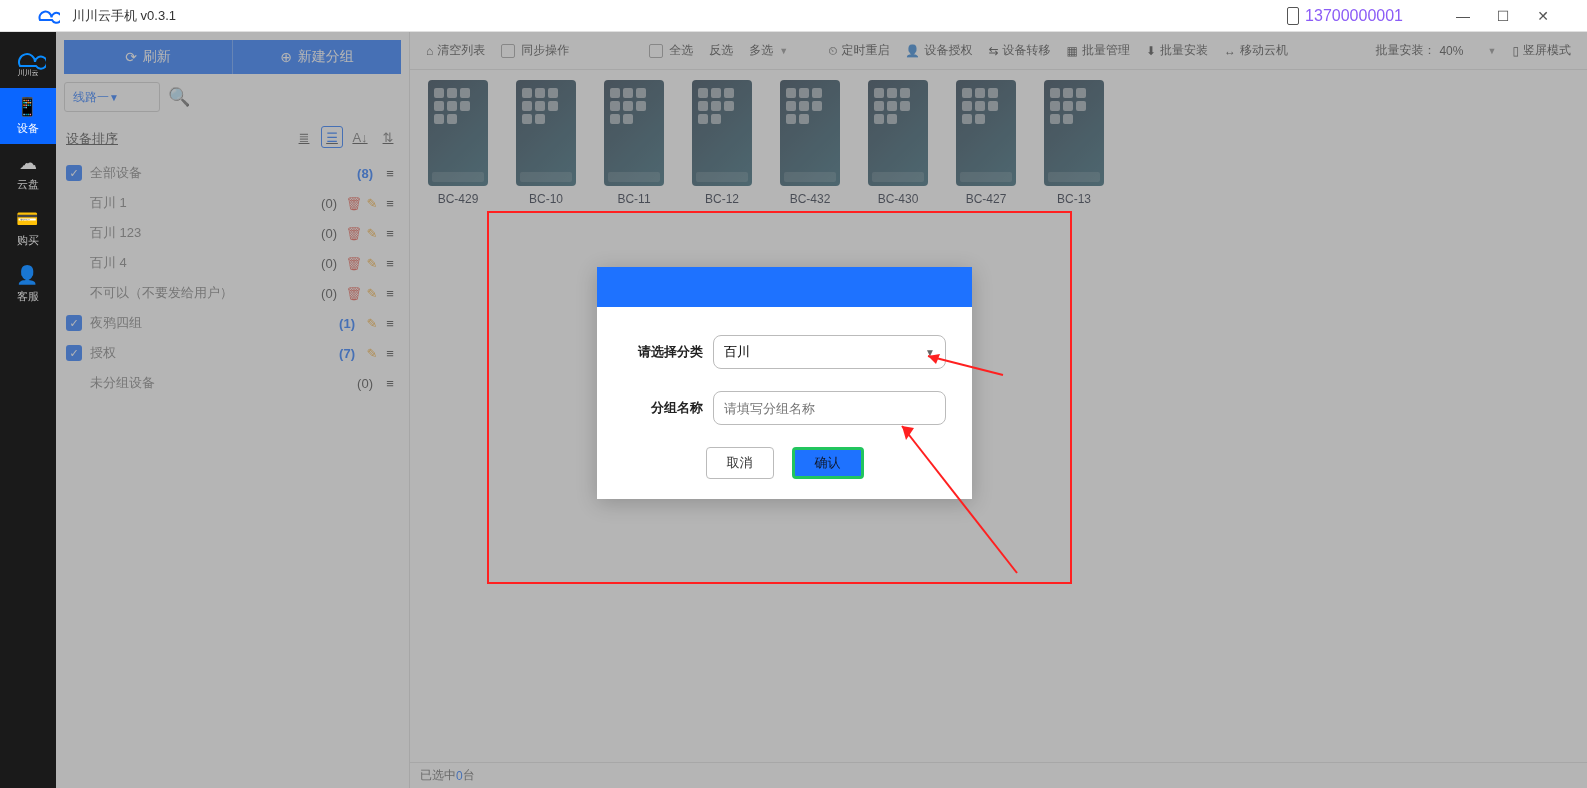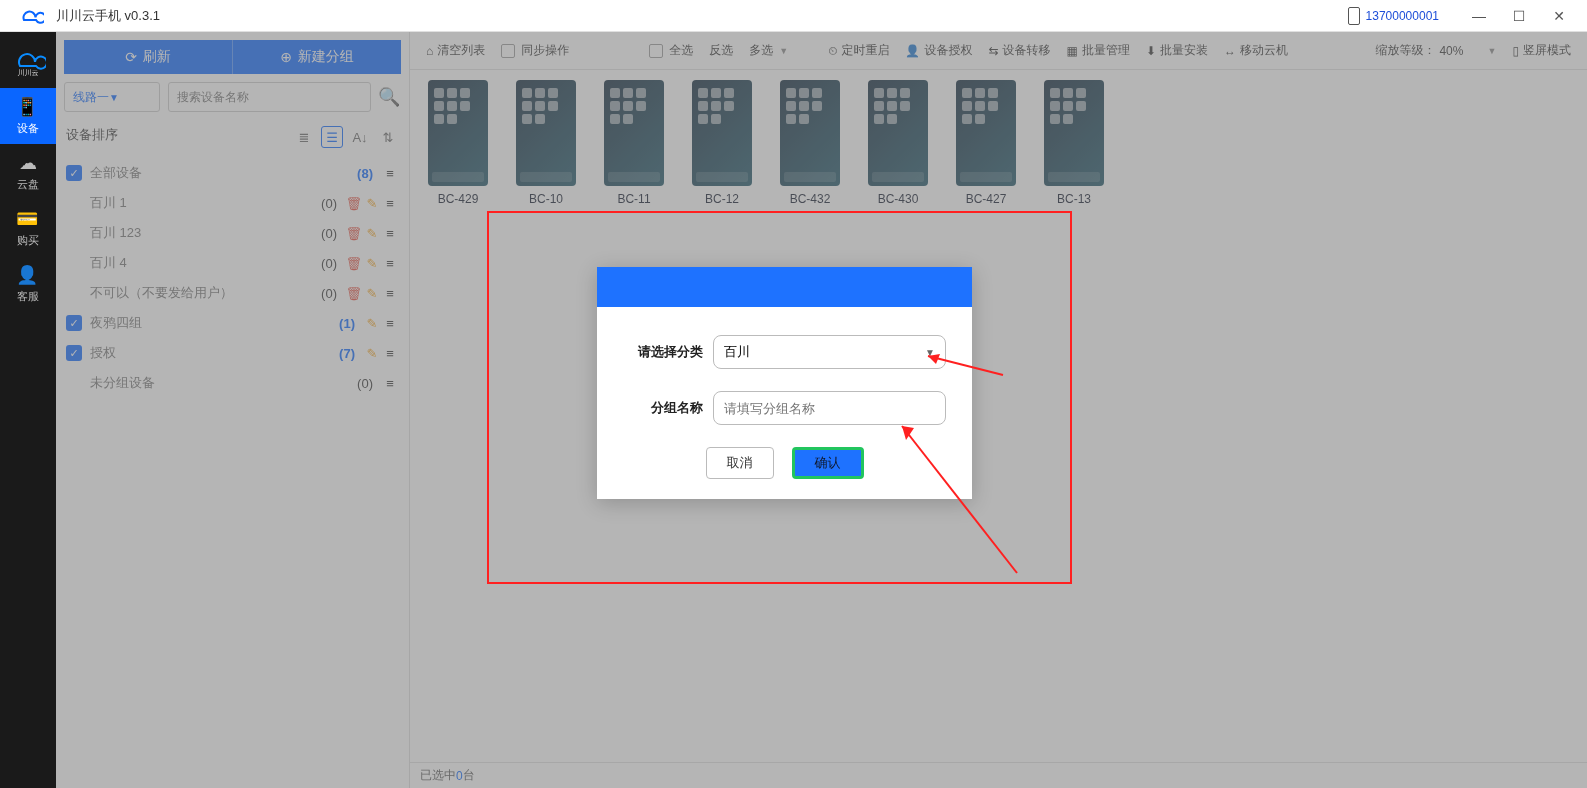--- a/index.html
+++ b/index.html
@@ -1,44 +1,44 @@
 <!DOCTYPE html>
 <html><head>
 <meta charset="utf-8">
 <style>
 * { box-sizing: border-box; margin: 0; padding: 0; font-family: "Microsoft YaHei", sans-serif; }
 html, body { width: 1587px; height: 788px; background: #f0f0f0; overflow: hidden; }
 
 
-.titlebar { height: 32px; background: #fff; display: flex; align-items: center; padding: 0 8px; border-bottom: 1px solid #e0e0e0; }
+.titlebar { height: 32px; background: #fff; display: flex; align-items: center; padding: 0 24px; border-bottom: 1px solid #e0e0e0; }
 .titlebar .logo { width: 44px; display: flex; justify-content: center; }
 .titlebar .title { font-size: 13px; color: #333; margin-left: 4px; }
 .titlebar .spacer { flex: 1; }
 .titlebar .phone-ico { width: 12px; height: 18px; border: 1px solid #555; border-radius: 2px; margin-right: 6px; }
-.titlebar .phone-num { font-size: 12px; color: #1d4ed8; margin-right: 20px; }
+.titlebar .phone-num { font-size: 16px; color: #8b5cf6; margin-right: 40px; }
 .titlebar .winbtn { width: 40px; text-align: center; font-size: 14px; color: #555; cursor: pointer; }
 
 
 .rail { position: absolute; left: 0; top: 32px; bottom: 0; width: 56px; background: #1a1a1a; display: flex; flex-direction: column; align-items: center; padding-top: 4px; }
 .rail .rail-logo { width: 36px; height: 36px; margin: 6px 0 10px; }
 .rail .rail-item { width: 56px; height: 56px; display: flex; flex-direction: column; align-items: center; justify-content: center; color: #bbb; font-size: 11px; cursor: pointer; }
 .rail .rail-item.active { background: #0a66ff; color: #fff; }
 .rail .rail-item .ico { font-size: 18px; margin-bottom: 3px; }
 
 
 .sidebar { position: absolute; left: 56px; top: 32px; bottom: 0; width: 354px; background: #fff; border-right: 1px solid #ddd; display: flex; flex-direction: column; }
 .sidebar-top { display: flex; gap: 0; padding: 8px; }
 .btn-primary { flex: 1; height: 34px; background: #0a66ff; color: #fff; border: none; display: flex; align-items: center; justify-content: center; font-size: 14px; cursor: pointer; gap: 6px; }
 .btn-primary:first-child { border-right: 1px solid rgba(255,255,255,.3); }
 .row-search { display: flex; gap: 8px; padding: 0 8px 8px; align-items: center; }
 .select-line { width: 96px; height: 30px; border: 1px solid #ccc; border-radius: 3px; display: flex; align-items: center; padding: 0 8px; font-size: 12px; color: #0a66ff; cursor: pointer; }
 .search-box { flex: 1; height: 30px; border: 1px solid #ccc; border-radius: 3px; padding: 0 8px; font-size: 12px; }
 .search-ico { color: #0a66ff; font-size: 18px; cursor: pointer; }
 
-.sort-row { display: flex; align-items: flex-start; padding: 6px 10px; font-size: 13px; color: #333; }
+.sort-row { display: flex; align-items: flex-end; padding: 6px 10px; font-size: 13px; color: #333; text-decoration: underline; }
 .sort-row .spacer { flex: 1; }
 .sort-row .mini { width: 22px; height: 22px; margin-left: 6px; display:flex;align-items:center;justify-content:center; border:1px solid transparent; border-radius:3px; color:#666; cursor:pointer; font-size:13px;}
 .sort-row .mini.on { border-color:#0a66ff; color:#0a66ff; }
 
 .tree { padding: 4px 6px; font-size: 13px; }
 .tree-row { display: flex; align-items: center; height: 30px; padding: 0 4px; }
 .tree-row.sub { padding-left: 28px; }
 .tree-row .chk { width: 16px; height: 16px; border-radius: 3px; margin-right: 8px; display:flex;align-items:center;justify-content:center; }
 .tree-row .chk.on { background:#0a66ff; color:#fff; font-size:11px; }
 .tree-row .name { flex: 1; color:#737373; }
@@ -146,21 +146,20 @@
     <button class="btn-primary">
         <span>⊕</span>
         <span>新建分组</span>
       </button>
   </div>
   <div class="row-search">
     <div class="select-line">
         <span>线路一</span>
         <span style="color:#0a66ff;font-size:10px">▼</span>
       </div>
-    <input class="search-box" placeholder="搜索设备名称" style="">
     <span class="search-ico">🔍</span>
   </div>
   <div class="sort-row">
     <span>设备排序</span>
     <span class="spacer"></span>
     <span class="mini">≣</span>
     <span class="mini on">☰</span>
     <span class="mini">A↓</span>
     <span class="mini">⇅</span>
   </div>
@@ -263,21 +262,21 @@
     <div class="tb">
         <span>⬇</span>
         <span>批量安装</span>
       </div>
     <div class="tb">
         <span>↔</span>
         <span>移动云机</span>
       </div>
     <div class="sep-flex"></div>
     <div class="tb zoom">
-        <span>缩放等级：</span>
+        <span>批量安装：</span>
         <span>40%</span>
         <span class="caret" style="margin-left:20px">▼</span>
       </div>
     <div class="tb">
         <span>▯</span>
         <span>竖屏模式</span>
       </div>
   </div>
   <div class="grid" id="grid">
       <div class="device">

